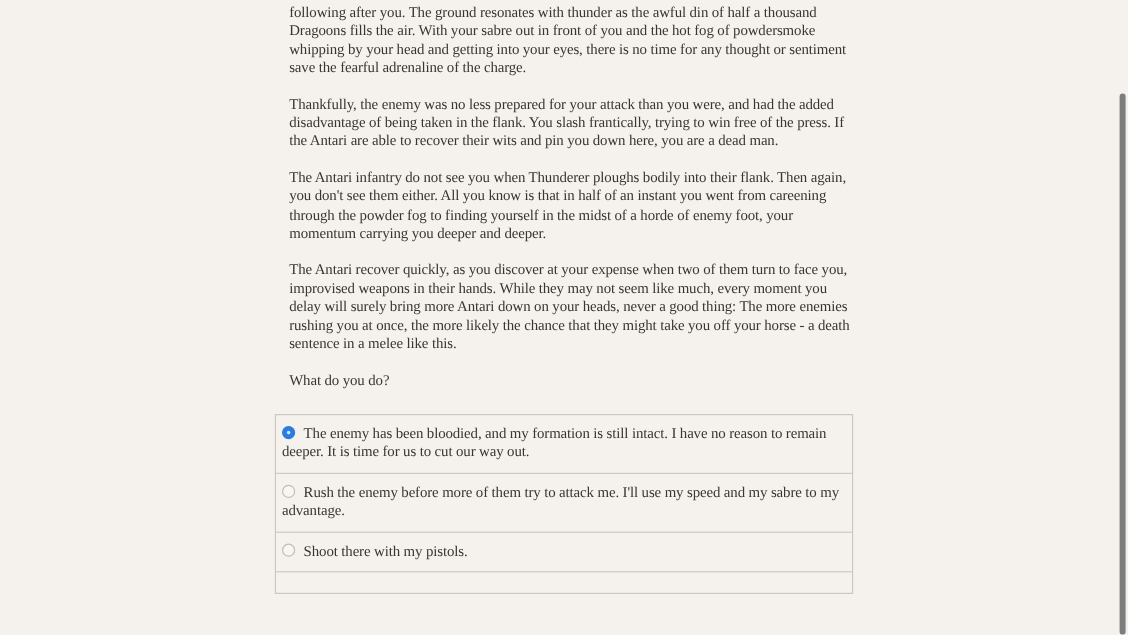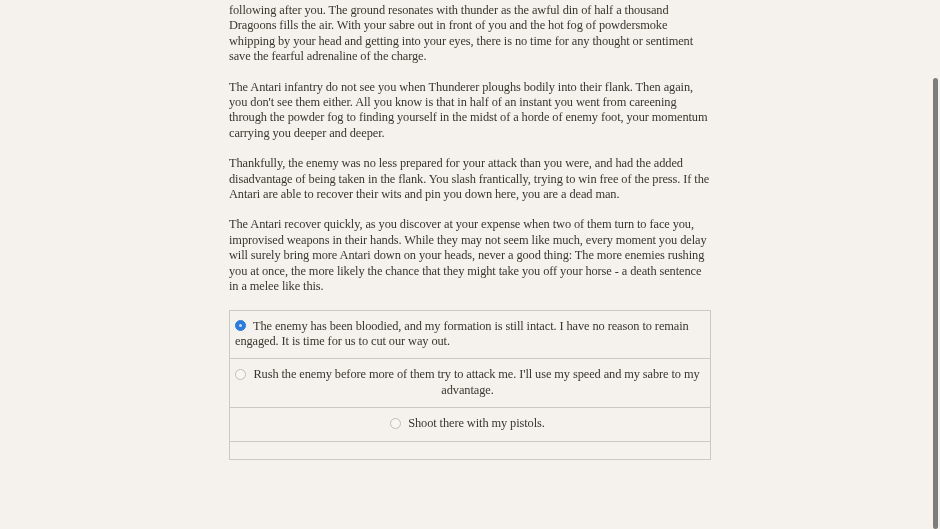--- a/index.html
+++ b/index.html
@@ -22,40 +22,40 @@
     width: 940px; height: 529px; overflow: hidden;
     background: var(--page-bg);
   }
   .story-column {
     width: 482px;
     margin: 0 auto;
     padding-top: 3px;
     color: var(--text-color);
   }
   .story-column p {
-    margin: 0 0 15px 0;
+    margin: 0 0 15px 12px;
     font-size: 12.4px;
     line-height: 15.4px;
     letter-spacing: -0.1px;
   }
   .story-column p.question { margin-bottom: 20px; }
   .choice-box {
     border: 1px solid var(--box-border-color);
     background: var(--page-bg);
   }
   .choice-row {
     display: block;
     padding: 8px 10px 9px 5px;
     font-size: 12.4px;
     line-height: 15.4px;
     letter-spacing: -0.1px;
     color: var(--text-color);
     cursor: pointer;
   }
-  .choice-row + .choice-row { border-top: 1px solid var(--box-border-color); text-align: center; }
+  .choice-row + .choice-row { border-top: 1px solid var(--box-border-color); }
   .radio {
     display: inline-block;
     width: 11px; height: 11px;
     border-radius: 50%;
     border: 1px solid var(--radio-unselected-border);
     background: #f9f6f2;
     margin-right: 7px;
     vertical-align: -1.5px;
     position: relative;
   }
@@ -80,27 +80,28 @@
     border-radius: 3px;
     background: var(--scrollbar-color);
   }
 </style>
 </head>
 <body>
 
 <div class="page">
   <div class="story-column">
     <p>following after you. The ground resonates with thunder as the awful din of half a thousand Dragoons fills the air. With your sabre out in front of you and the hot fog of powdersmoke whipping by your head and getting into your eyes, there is no time for any thought or sentiment save the fearful adrenaline of the charge.</p>
+    <p>Thankfully, the enemy was no less prepared for your attack than you were, and had the added disadvantage of being taken in the flank. You slash frantically, trying to win free of the press. If the Antari are able to recover their wits and pin you down here, you are a dead man.</p>
     <p>The Antari infantry do not see you when Thunderer ploughs bodily into their flank. Then again, you don't see them either. All you know is that in half of an instant you went from careening through the powder fog to finding yourself in the midst of a horde of enemy foot, your momentum carrying you deeper and deeper.</p>
-    <p>Thankfully, the enemy was no less prepared for your attack than you were, and had the added disadvantage of being taken in the flank. You slash frantically, trying to win free of the press. If the Antari are able to recover their wits and pin you down here, you are a dead man.</p>
     <p>The Antari recover quickly, as you discover at your expense when two of them turn to face you, improvised weapons in their hands. While they may not seem like much, every moment you delay will surely bring more Antari down on your heads, never a good thing: The more enemies rushing you at once, the more likely the chance that they might take you off your horse - a death sentence in a melee like this.</p>
+    <p class="question">What do you do?</p>
 
     <div class="choice-box">
       <label class="choice-row">
-        <span class="radio checked"></span><span>The enemy has been bloodied, and my formation is still intact. I have no reason to remain engaged. It is time for us to cut our way out.</span>
+        <span class="radio checked"></span><span>The enemy has been bloodied, and my formation is still intact. I have no reason to remain deeper. It is time for us to cut our way out.</span>
       </label>
       <label class="choice-row">
         <span class="radio"></span><span>Rush the enemy before more of them try to attack me. I'll use my speed and my sabre to my advantage.</span>
       </label>
       <label class="choice-row">
         <span class="radio"></span><span>Shoot there with my pistols.</span>
       </label>
       <label class="choice-row">
         
       </label>

